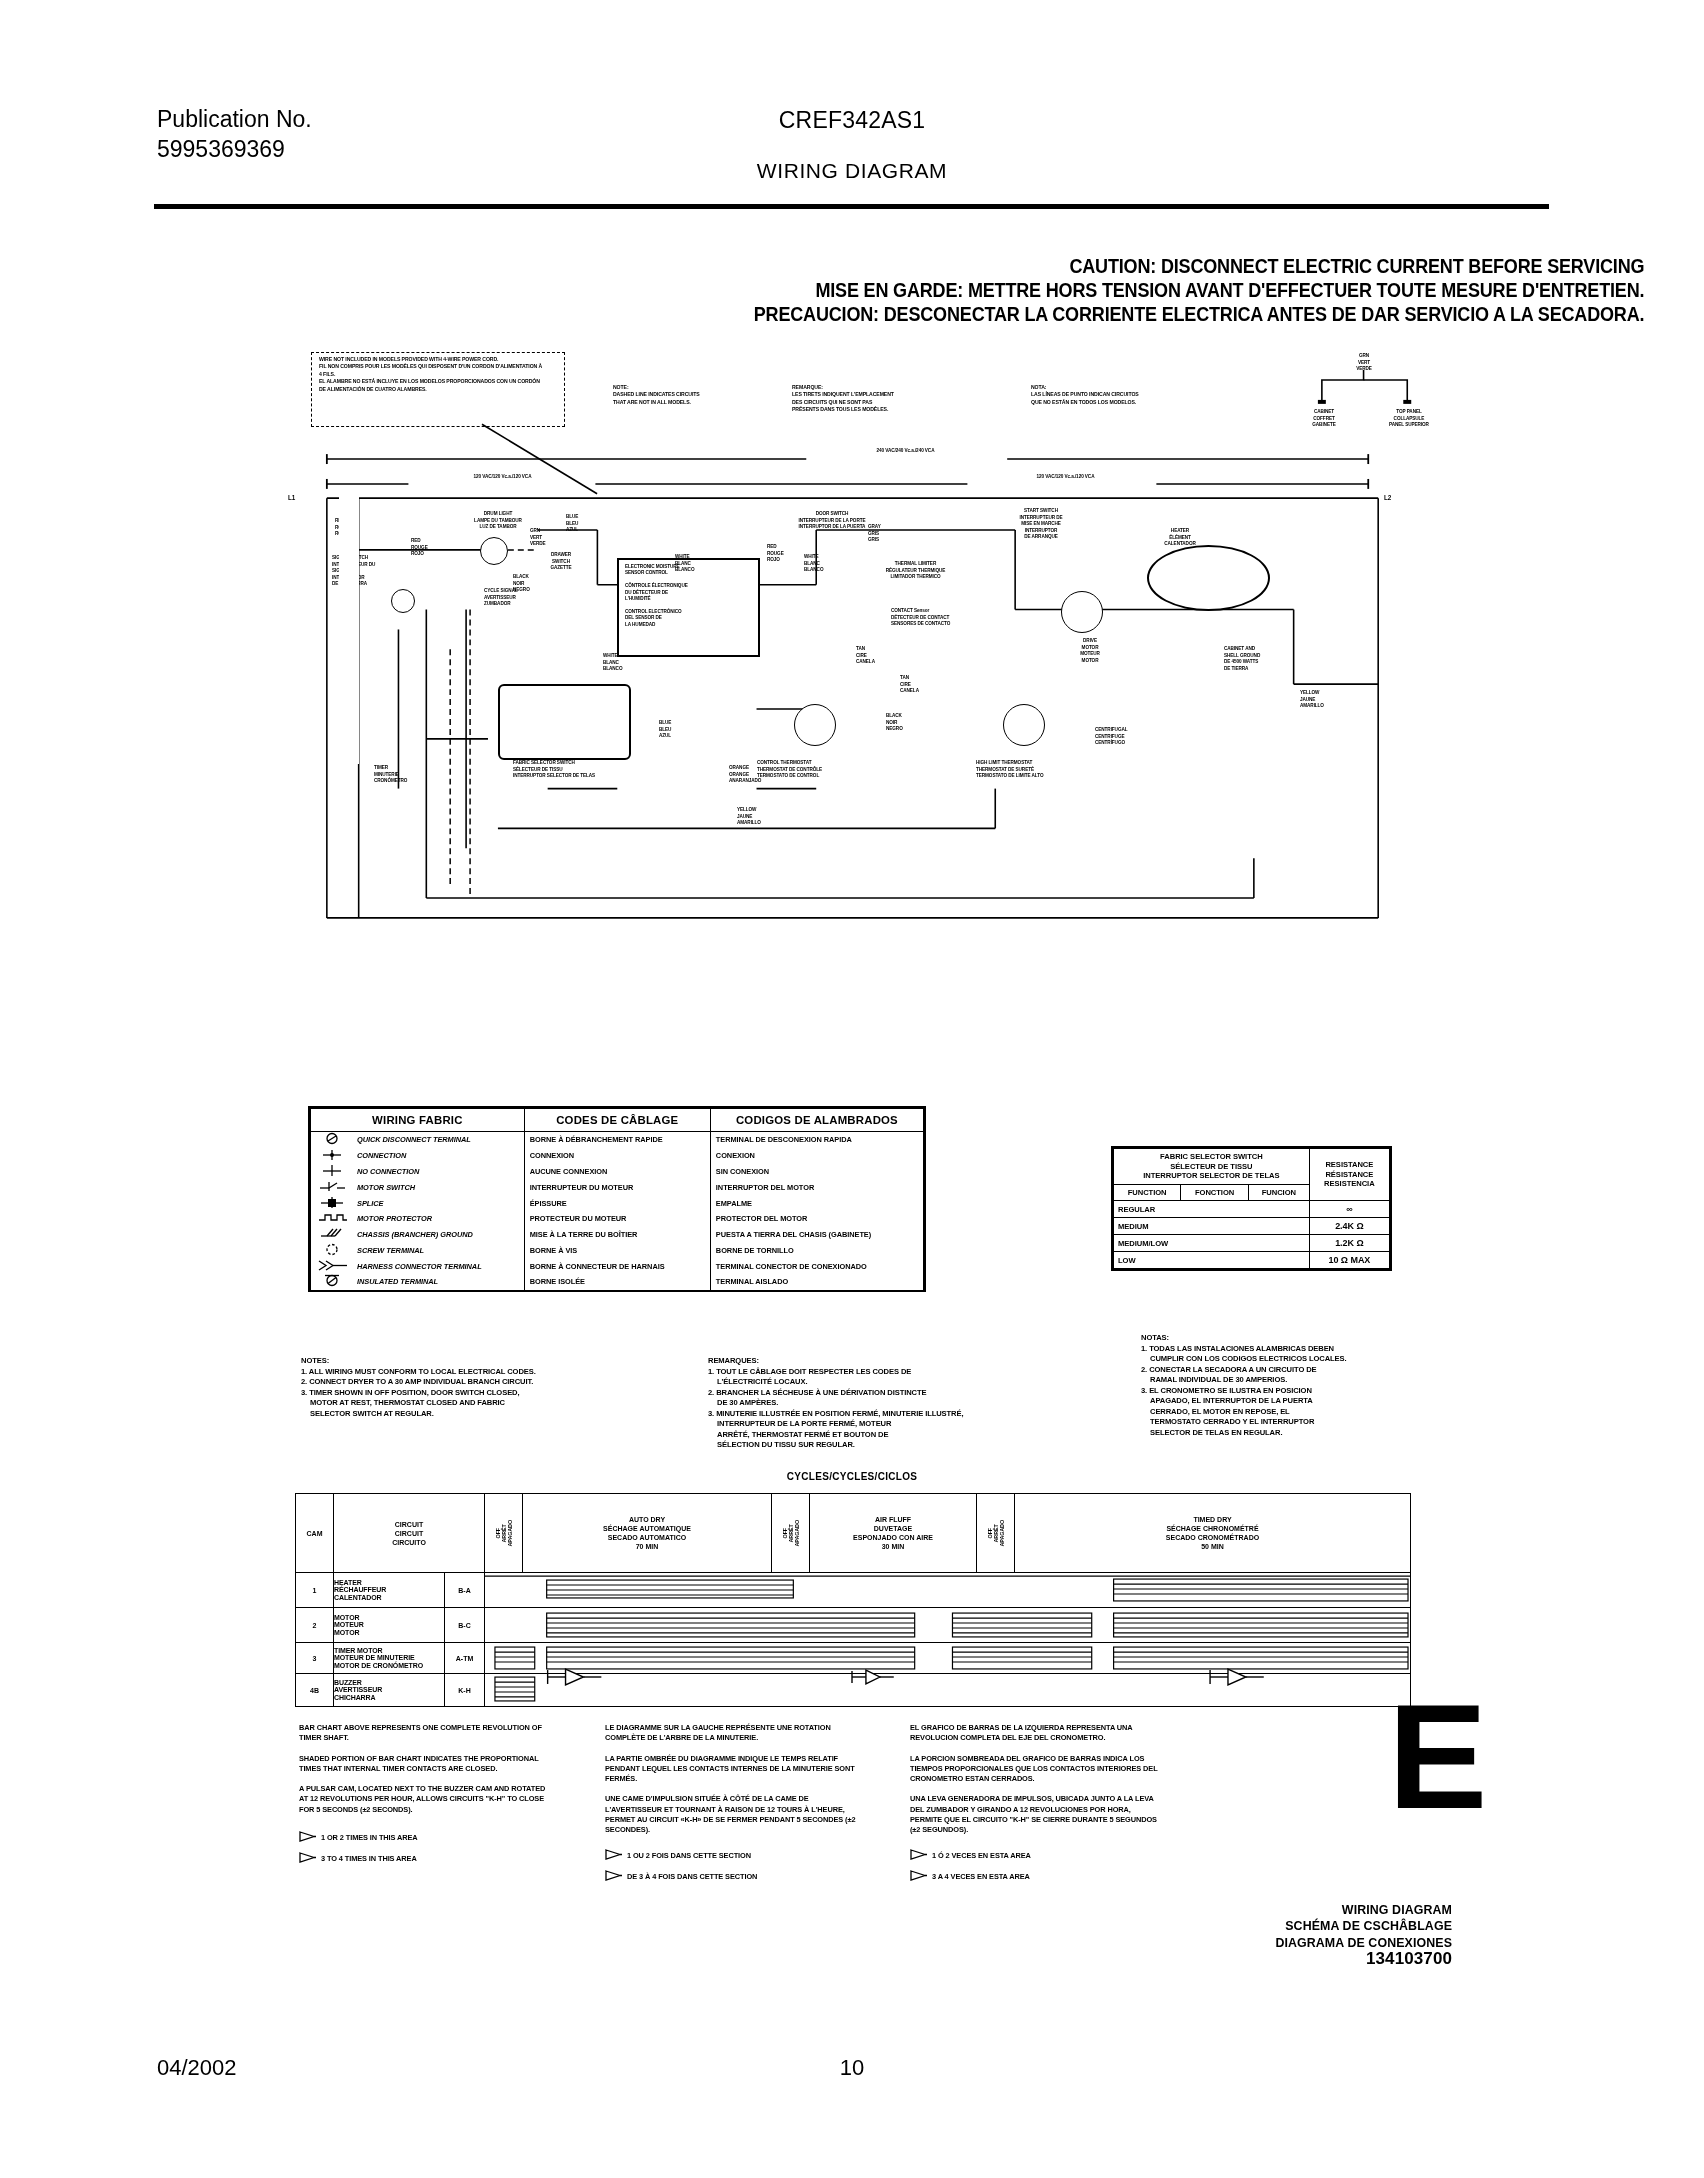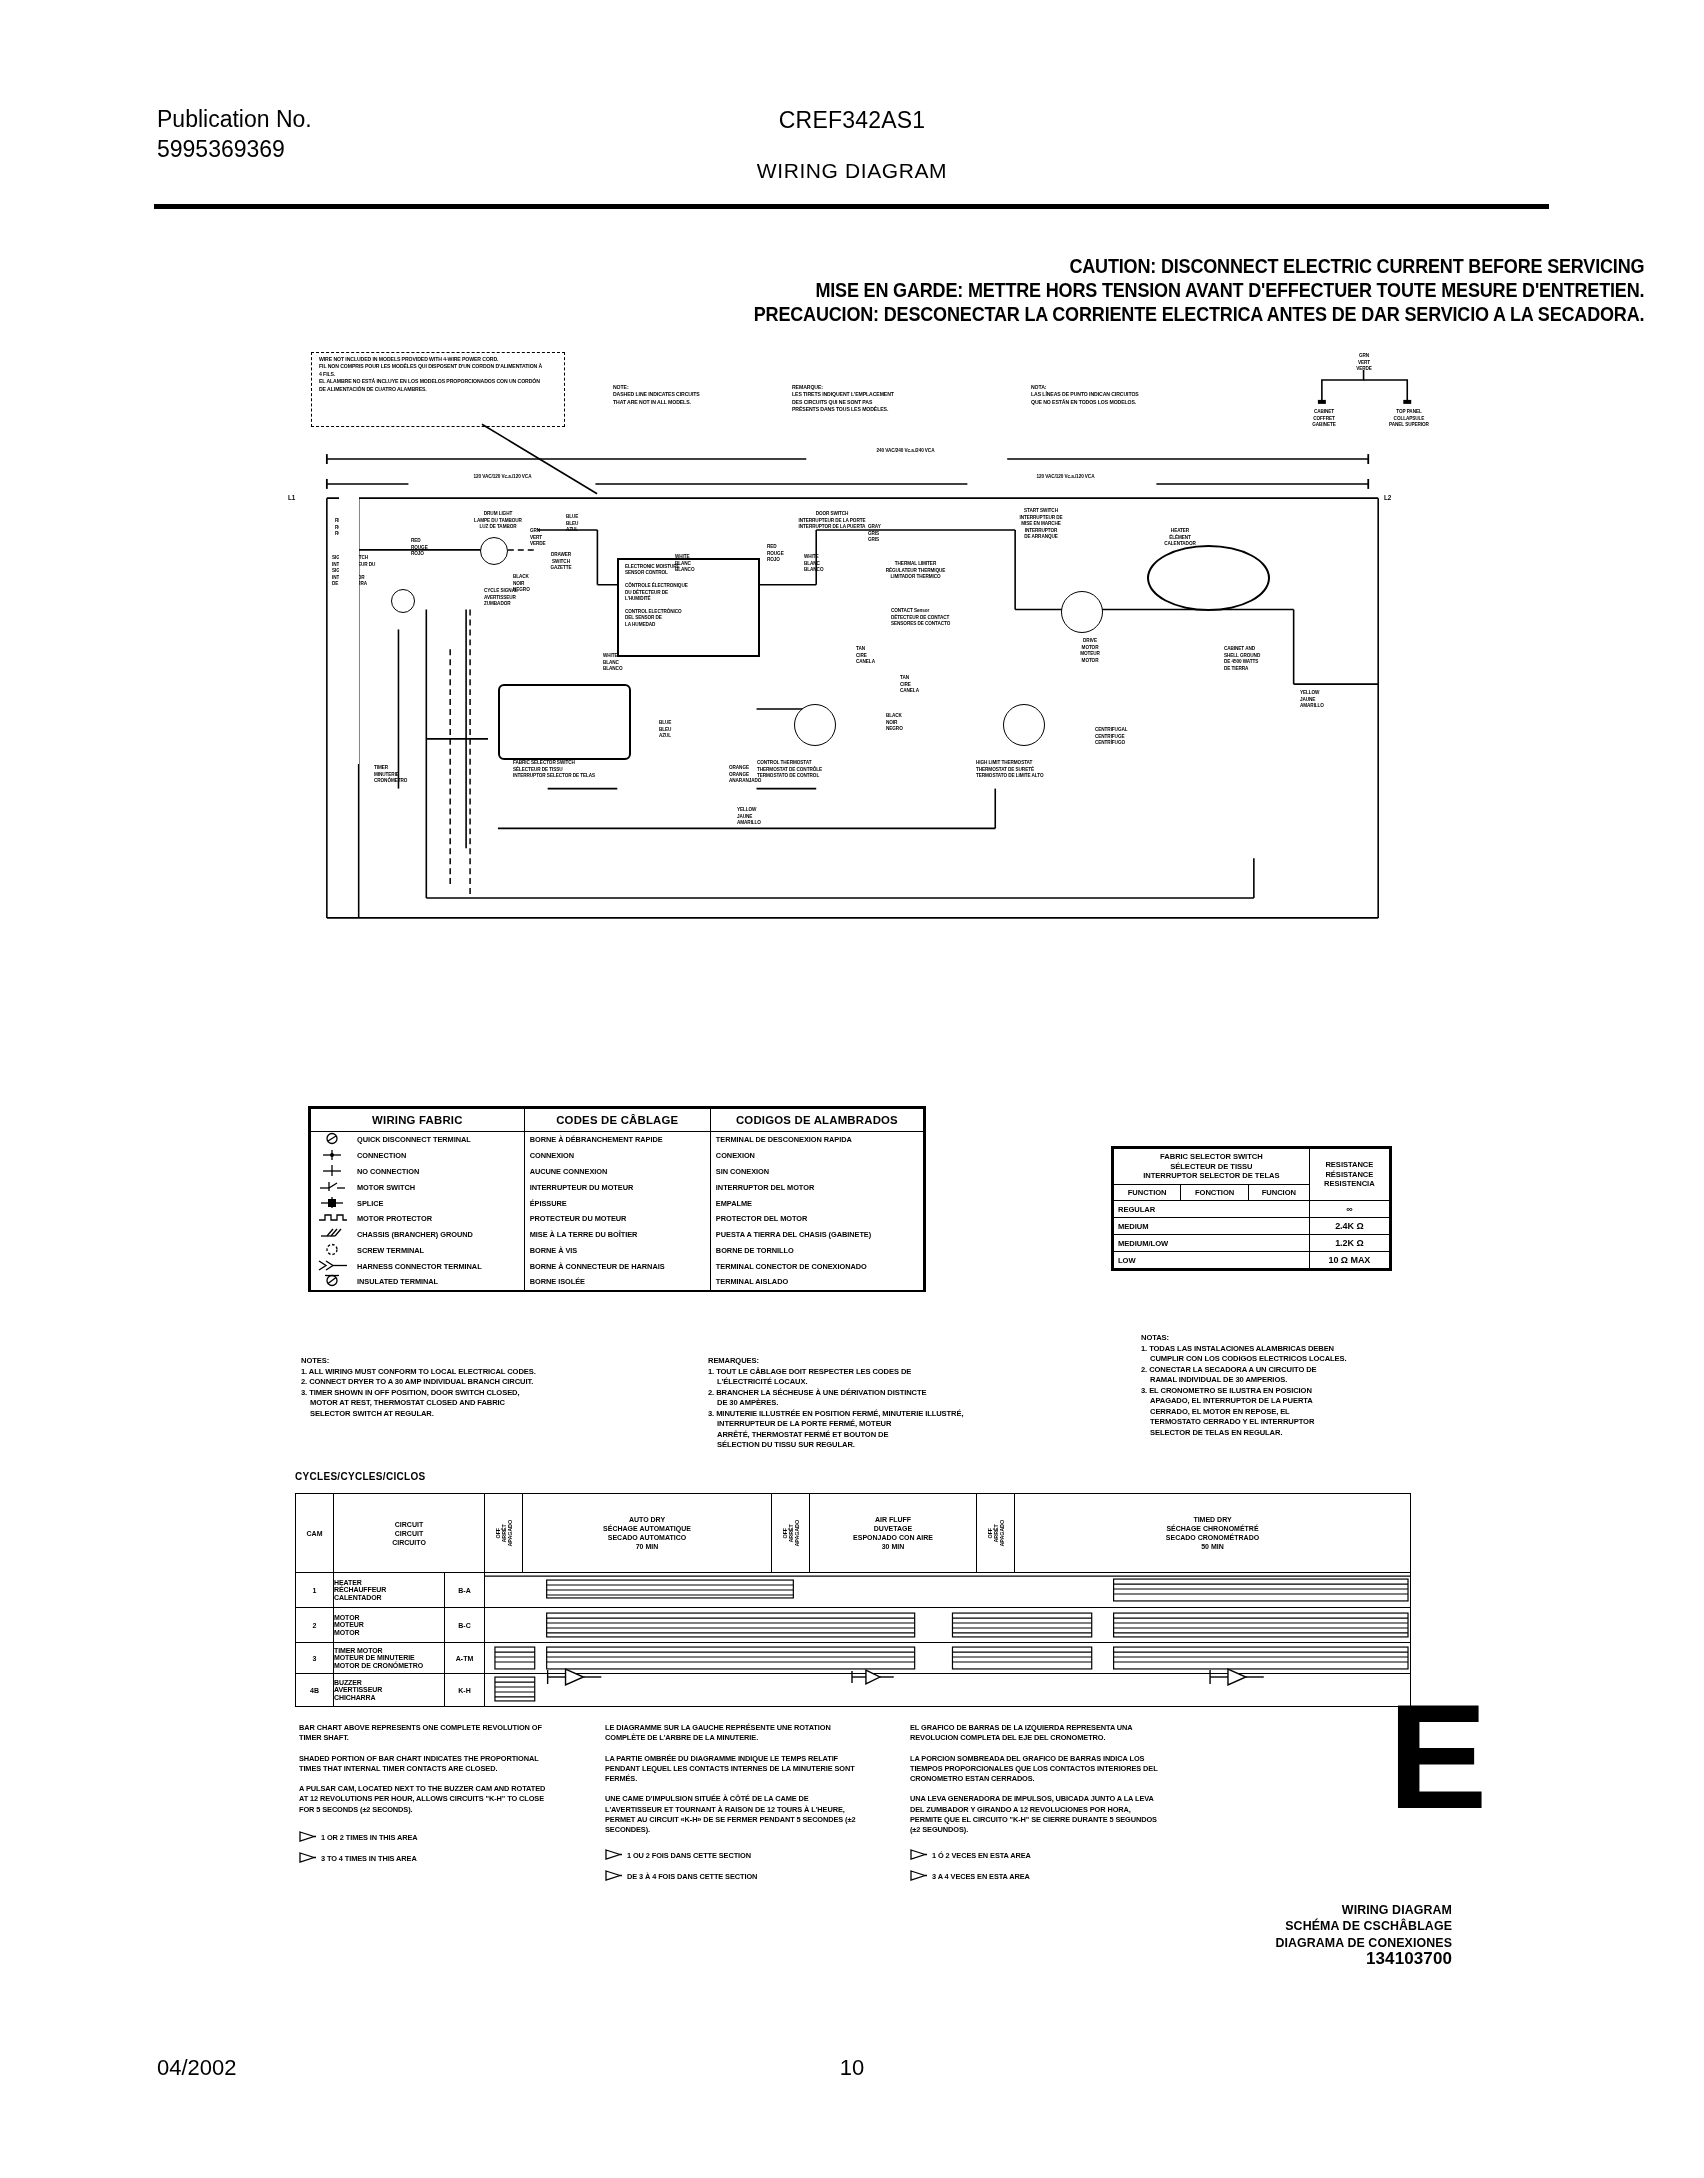--- a/index.html
+++ b/index.html
@@ -38,37 +38,37 @@
   .box{position:absolute;border:2px solid #000;background:#fff;}
   .circ{position:absolute;border:1.8px solid #000;border-radius:50%;background:#fff;}
 
   
   .legend{position:absolute;left:308px;top:1106px;width:614px;border:2px solid #000;background:#fff;}
   .legend table{border-collapse:collapse;width:100%;}
   .legend th{border:1.4px solid #000;font-size:11.4px;font-weight:bold;padding:5px 2px;text-align:center;letter-spacing:0.2px;}
   .legend td{border-left:1.4px solid #000;border-right:1.4px solid #000;font-size:7.4px;font-weight:bold;
     padding:3.4px 5px;letter-spacing:-0.05px;white-space:nowrap;}
   .legend td.sym{width:42px;text-align:center;border-right:none;padding:0;}
-  .legend td.eng{border-left:none;padding-left:4px;}
+  .legend td.eng{border-left:none;padding-left:4px;font-style:italic;}
   .symwrap{display:inline-block;width:34px;height:13px;position:relative;}
 
   
   .fst{position:absolute;left:1111px;top:1146px;width:277px;border:2px solid #000;}
   .fst table{border-collapse:collapse;width:100%;}
   .fst td,.fst th{border:1.4px solid #000;font-size:7.6px;font-weight:bold;padding:3px 4px;letter-spacing:-0.05px;margin-left:32px;}
   .fst .hcell{text-align:center;line-height:9.6px;}
   .fst .val{text-align:center;font-size:9px;}
 
   
   .notes{position:absolute;font-size:7.6px;line-height:10.5px;font-weight:bold;letter-spacing:-0.1px;}
   .notes .ind{padding-left:9px;display:block;}
 
   
   .cyc{position:absolute;left:295px;top:1493px;width:1114px;}
-  .cyc-title{position:absolute;left:0;top:-22px;width:100%;font-size:10px;font-weight:bold;letter-spacing:0.3px;}
+  .cyc-title{position:absolute;left:0;top:-22px;width:100%;text-align:center;font-size:10px;font-weight:bold;letter-spacing:0.3px;}
   table.cyct{border-collapse:collapse;width:100%;table-layout:fixed;}
   table.cyct td,table.cyct th{border:1.5px solid #000;padding:0;font-size:7px;font-weight:bold;vertical-align:middle;}
   .chead{text-align:center;line-height:9px;padding:4px 1px;font-size:7.4px;}
   .vert{writing-mode:vertical-rl;transform:rotate(180deg);font-size:5.4px;line-height:6px;text-align:center;
     white-space:nowrap;margin:0 auto;letter-spacing:-0.1px;}
   .camlbl{text-align:center;font-size:9px;}
   .ckt{font-size:5.9px;line-height:7.2px;padding:3px 4px;letter-spacing:-0.1px;}
   .code{text-align:center;font-size:6.6px;}
 
   

